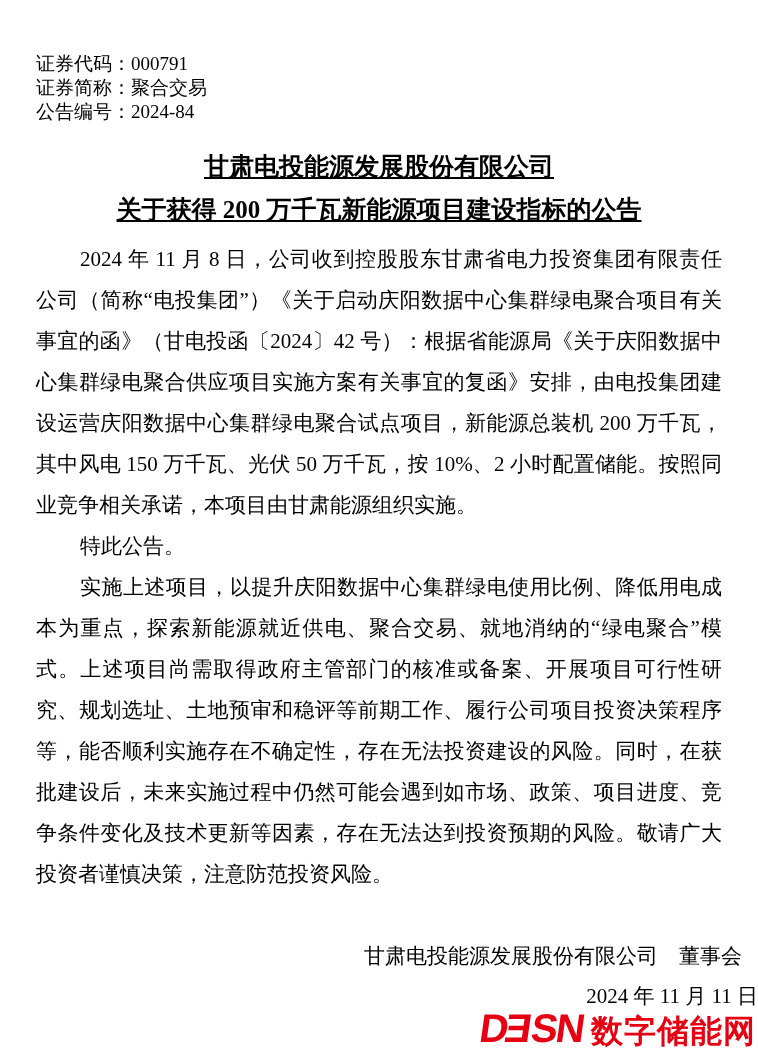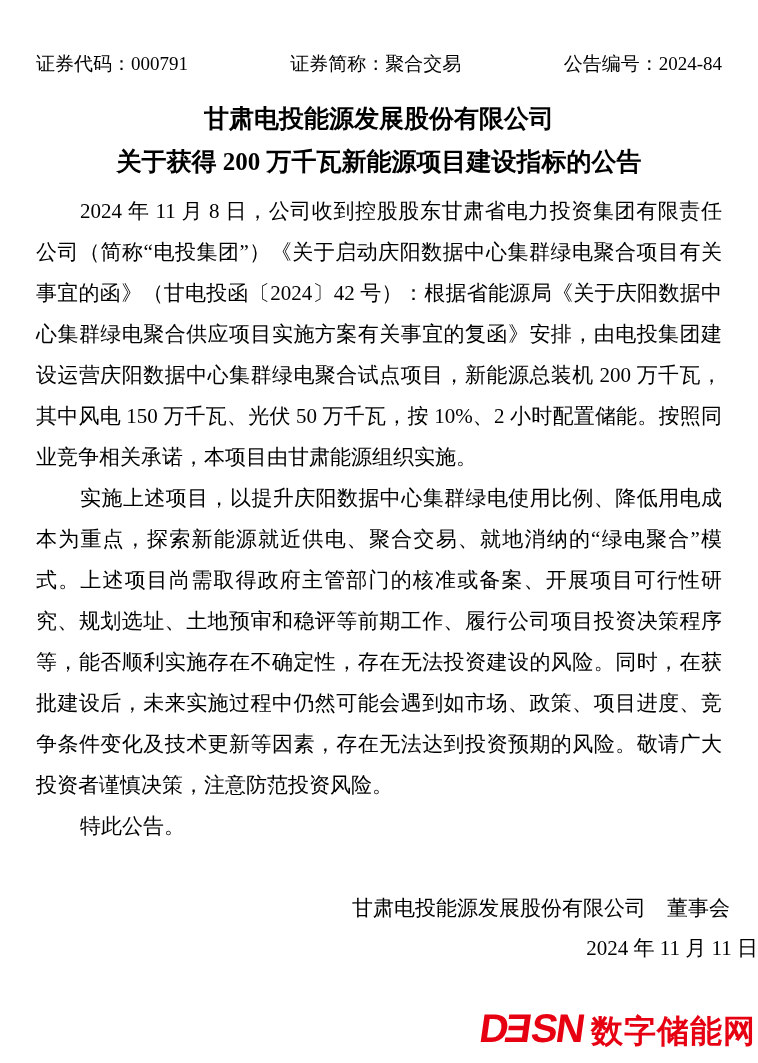--- a/index.html
+++ b/index.html
@@ -12,48 +12,50 @@
     overflow:hidden;
     box-sizing:border-box;
   }
   .header-row{
     display:flex;
     justify-content:space-between;
     padding:52px 36px 0 36px;
     font-size:19px;
     line-height:24px;
     white-space:nowrap;
+    flex-direction:column;
   }
   .title{
     margin:26px 20px 0 20px;
     text-align:center;
     font-weight:bold;
     font-size:25px;
     line-height:33px;
+    text-decoration:underline;
   }
   .title.subject{
     margin-top:10px;
   }
   .para{
     margin:0 36px;
     font-size:21px;
     line-height:41px;
     text-align:justify;
     text-indent:2.1em;
   }
   .disclaimer{
     margin-top:17px;
     text-indent:3em;
   }
   .p-first{
     margin-top:13px;
   }
   .sign{
     margin-top:47px;
-    padding-right:28px;
+    padding-right:16px;
     text-align:right;
     font-size:21px;
     line-height:28px;
   }
   .date{
     margin-top:12px;
     text-align:right;
     font-size:21px;
     line-height:28px;
   }
@@ -95,22 +97,22 @@
   <div class="header-row">
     <span>证券代码：000791</span>
     <span>证券简称：聚合交易</span>
     <span>公告编号：2024-84</span>
   </div>
 
   <div class="title">甘肃电投能源发展股份有限公司</div>
   <div class="title subject">关于获得 200 万千瓦新能源项目建设指标的公告</div>
 
   <p class="para p-first">2024 年 11 月 8 日，公司收到控股股东甘肃省电力投资集团有限责任公司（简称“电投集团”）《关于启动庆阳数据中心集群绿电聚合项目有关事宜的函》（甘电投函〔2024〕42 号）：根据省能源局《关于庆阳数据中心集群绿电聚合供应项目实施方案有关事宜的复函》安排，由电投集团建设运营庆阳数据中心集群绿电聚合试点项目，新能源总装机 200 万千瓦，其中风电 150 万千瓦、光伏 50 万千瓦，按 10%、2 小时配置储能。按照同业竞争相关承诺，本项目由甘肃能源组织实施。</p>
+  <p class="para">特此公告。</p>
   <p class="para">实施上述项目，以提升庆阳数据中心集群绿电使用比例、降低用电成本为重点，探索新能源就近供电、聚合交易、就地消纳的“绿电聚合”模式。上述项目尚需取得政府主管部门的核准或备案、开展项目可行性研究、规划选址、土地预审和稳评等前期工作、履行公司项目投资决策程序等，能否顺利实施存在不确定性，存在无法投资建设的风险。同时，在获批建设后，未来实施过程中仍然可能会遇到如市场、政策、项目进度、竞争条件变化及技术更新等因素，存在无法达到投资预期的风险。敬请广大投资者谨慎决策，注意防范投资风险。</p>
-  <p class="para">特此公告。</p>
 
   <div class="sign">甘肃电投能源发展股份有限公司　董事会</div>
   <div class="date">2024 年 11 月 11 日</div>
 
   <div class="watermark" style="color: rgb(230, 0, 18);">
     <span class="wm-latin"><span>D</span><span class="flip">E</span><span>S</span><span>N</span></span>
     <span class="wm-cn">数字储能网</span>
   </div>
 
 </div>

